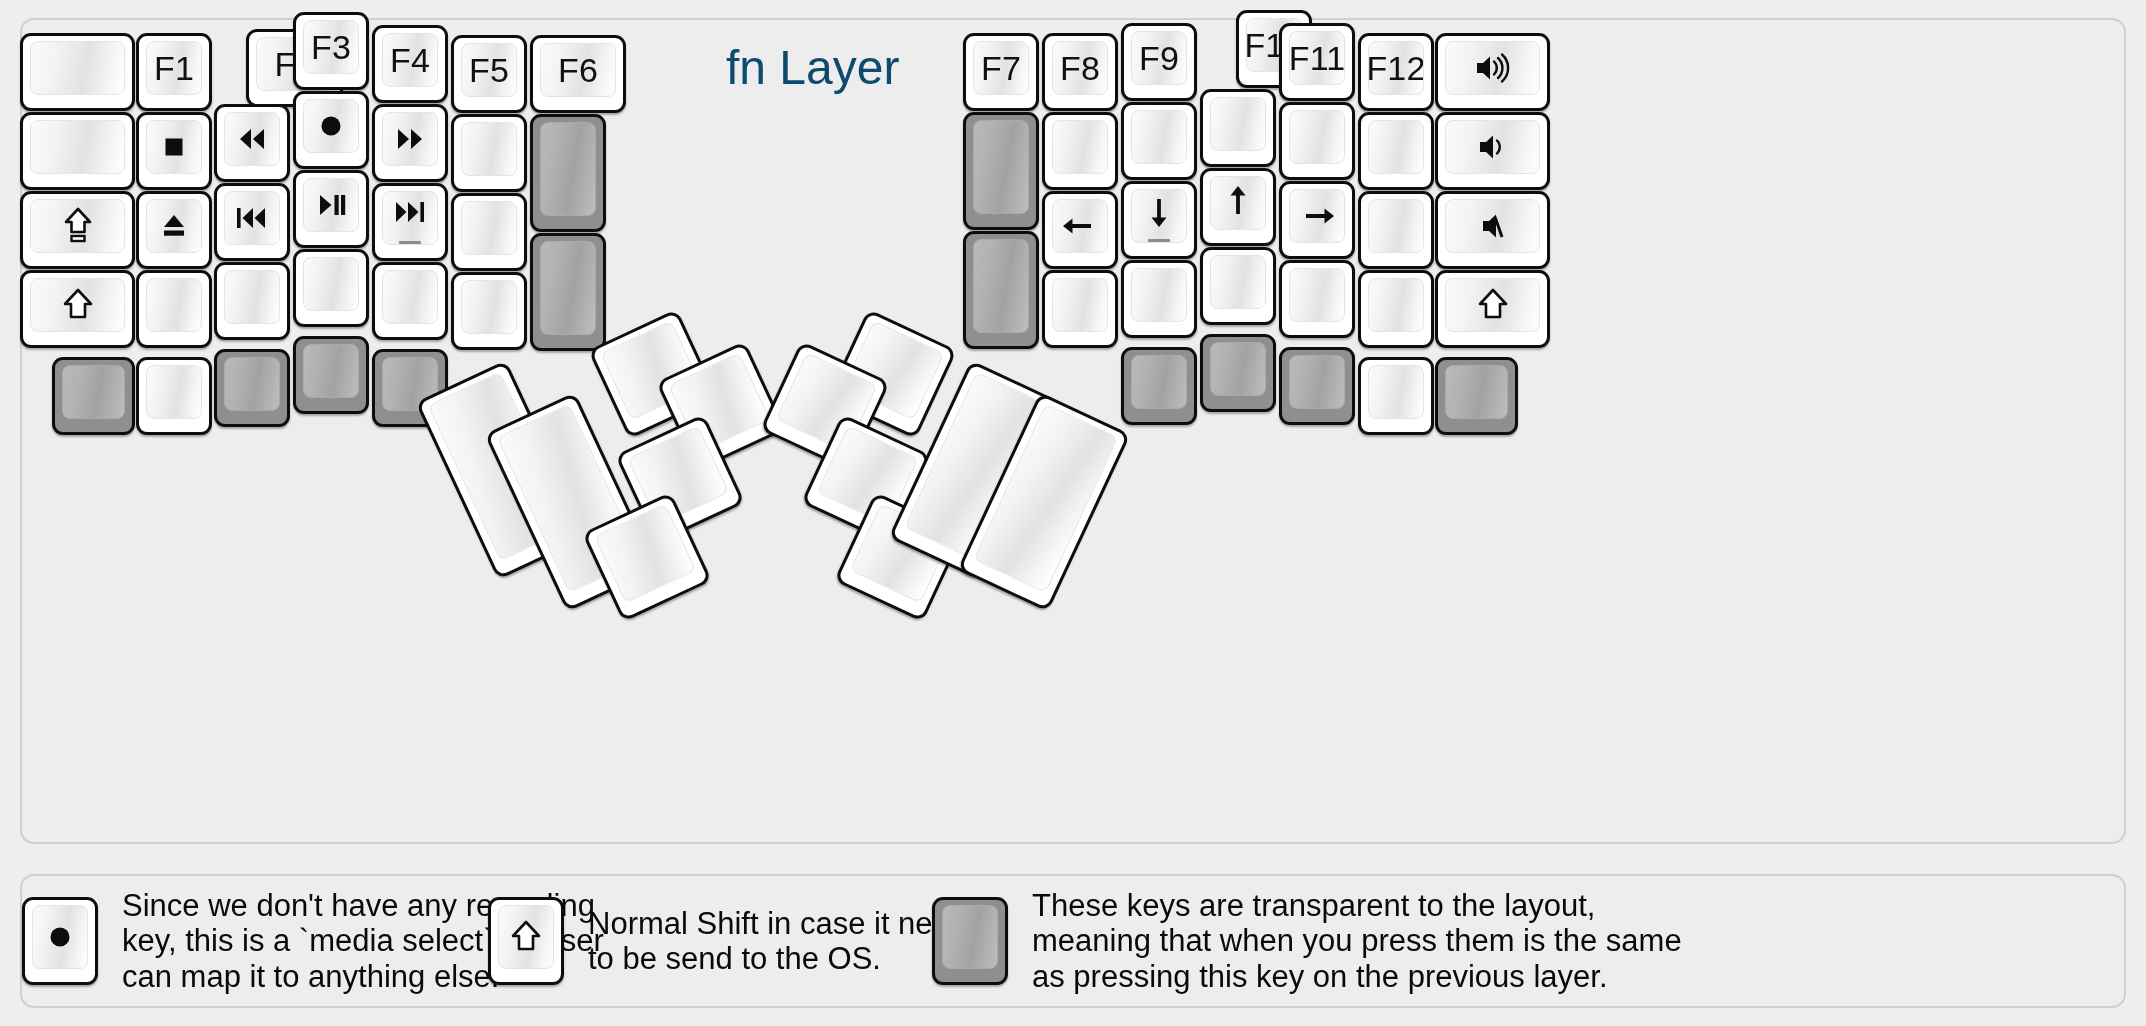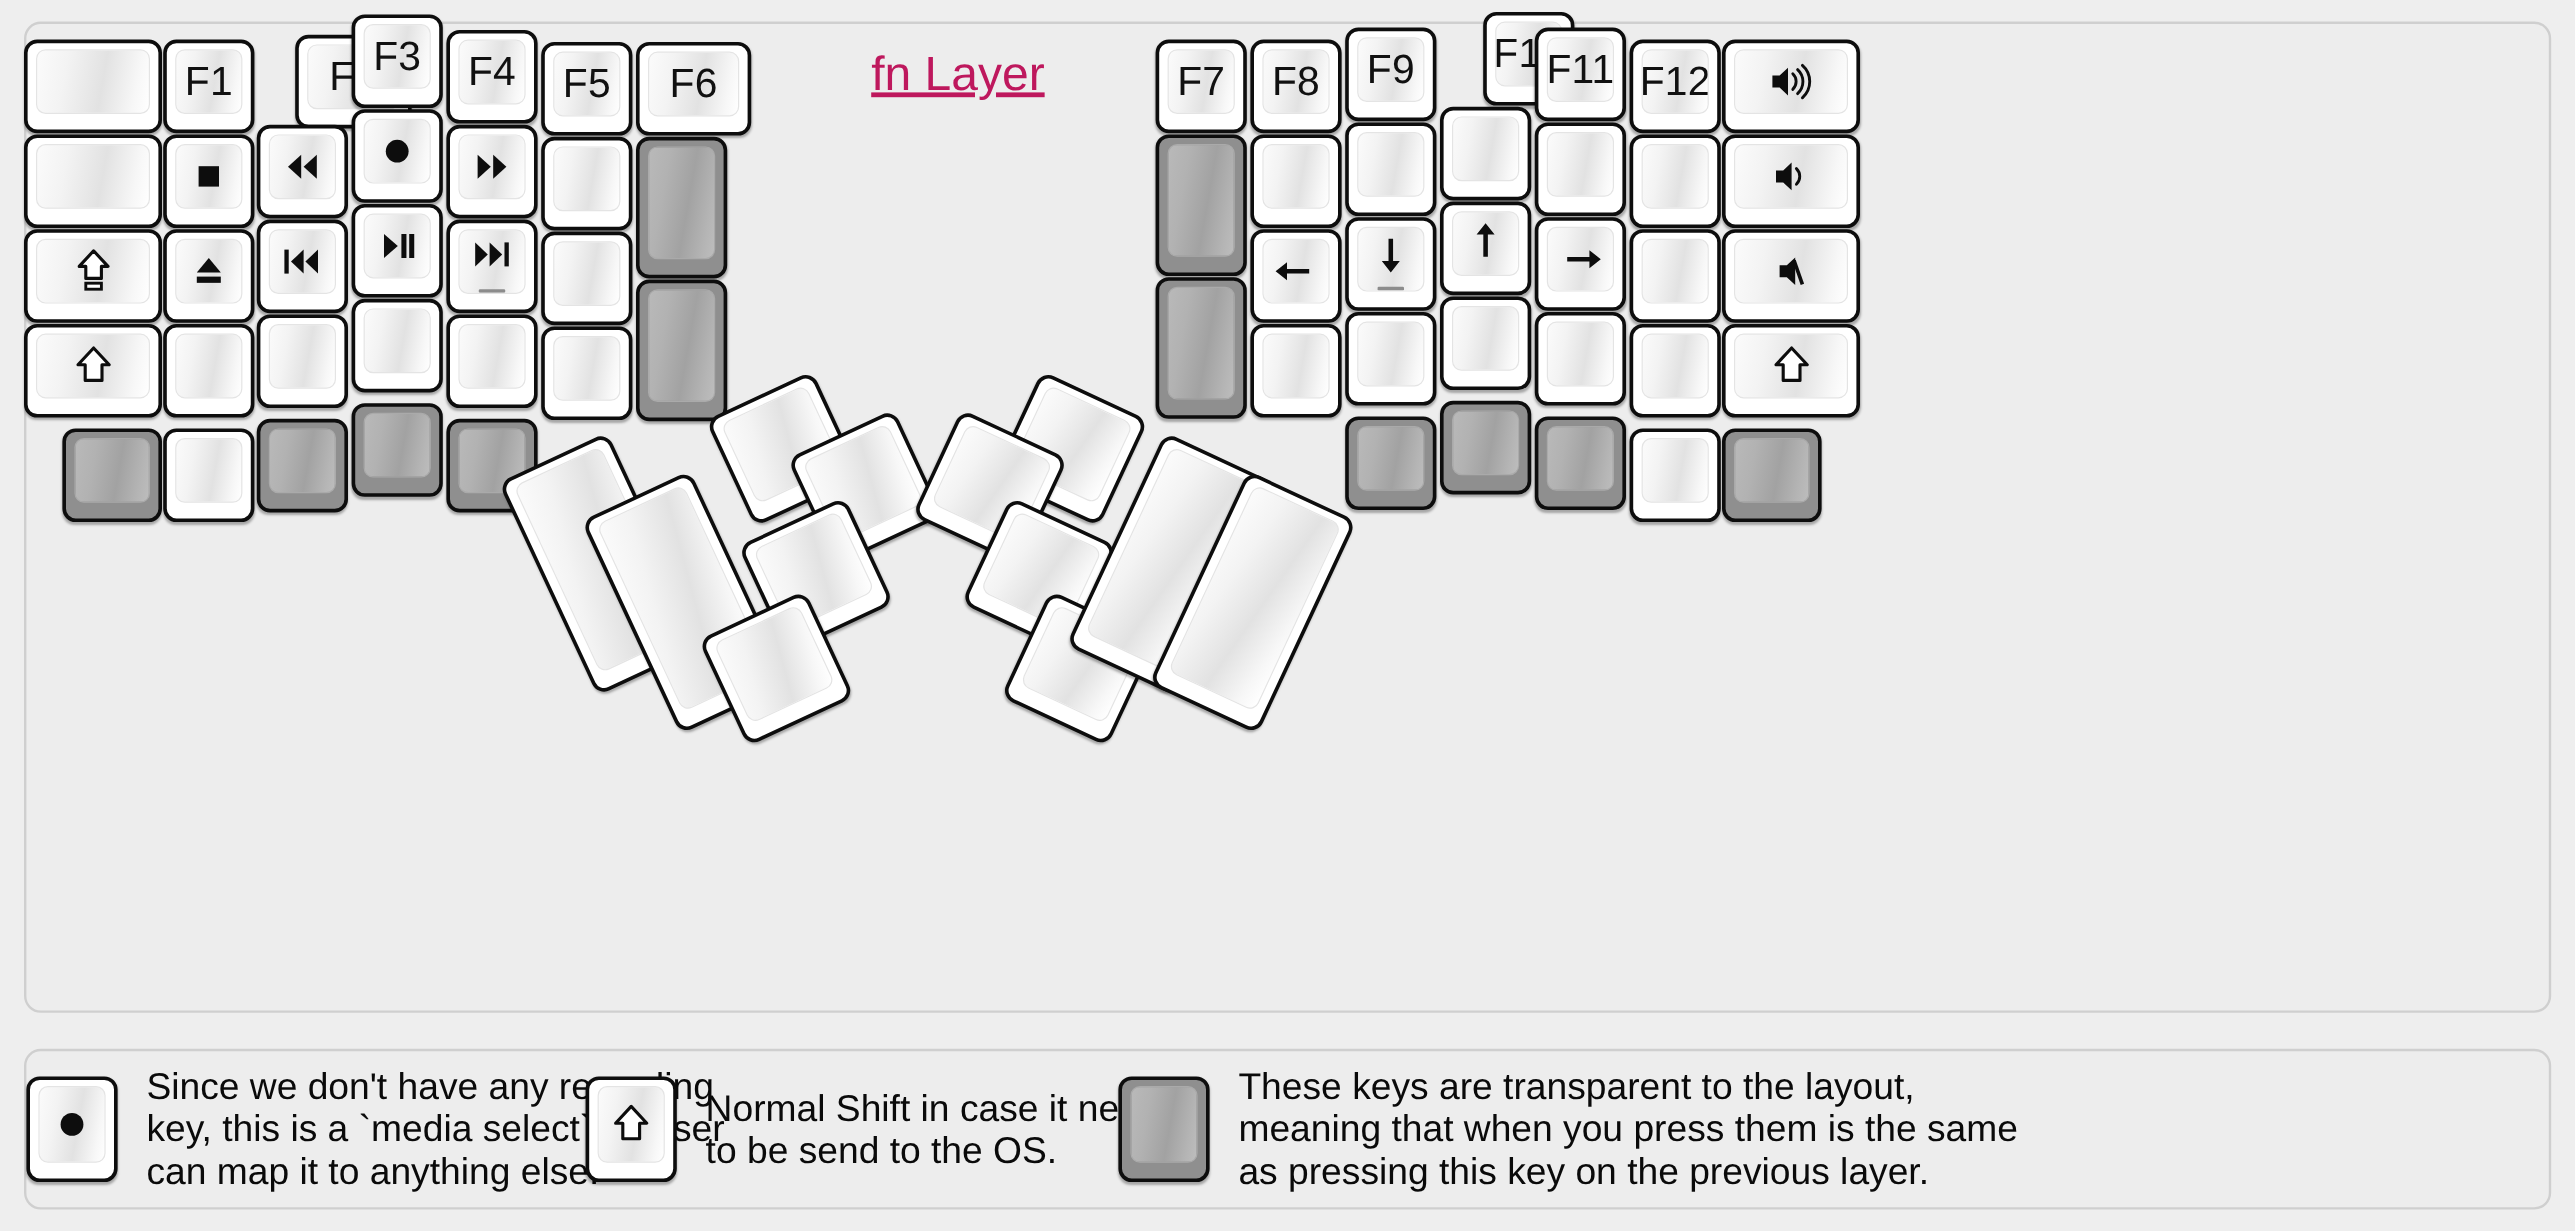--- a/index.html
+++ b/index.html
@@ -67,25 +67,24 @@
     background:linear-gradient(100deg,#b9b9b9 0%,#b2b2b2 26%,#a2a2a2 58%,#b5b5b5 86%,#bdbdbd 100%);
     border:1px solid #aaaaaa;
   }
 
   
   .tkey{position:absolute;transform-origin:center center;}
 
   
   #title{
     position:absolute;
-    font-size:40px;
-    color:#be185d;
+    font-size:48px;
+    color:#0c4a6e;
     white-space:nowrap;
     user-select:none;
-    text-decoration:underline;
   }
 
   
   .legend-item{position:absolute;display:flex;align-items:center;}
   .legend-key{
     position:relative;
     width:76px;height:88px;
     border:3px solid #0d0d0d;
     border-radius:11px;
     background:#ffffff;

